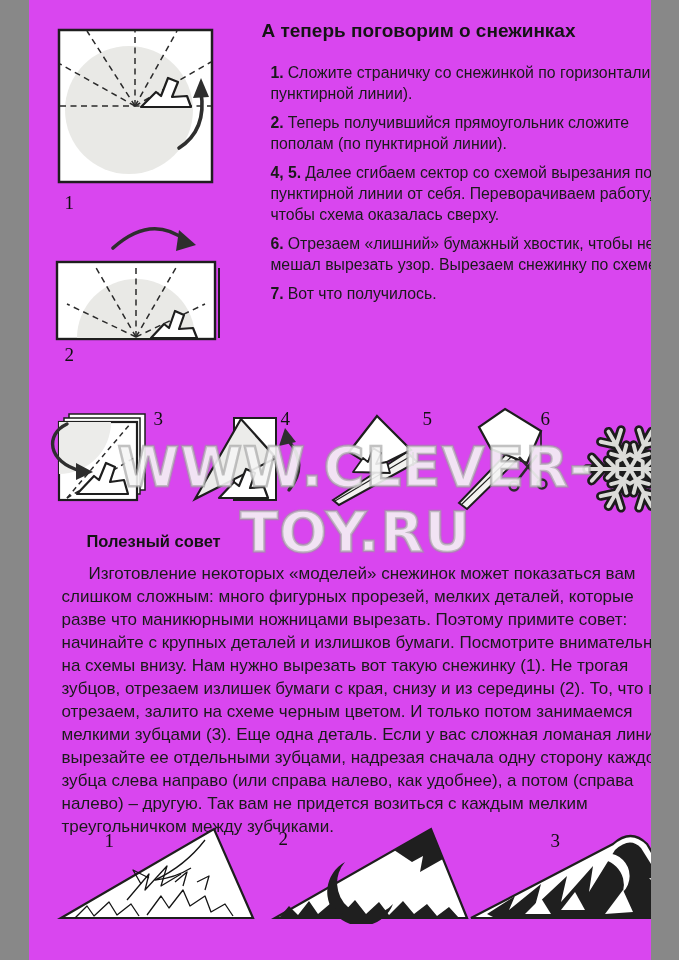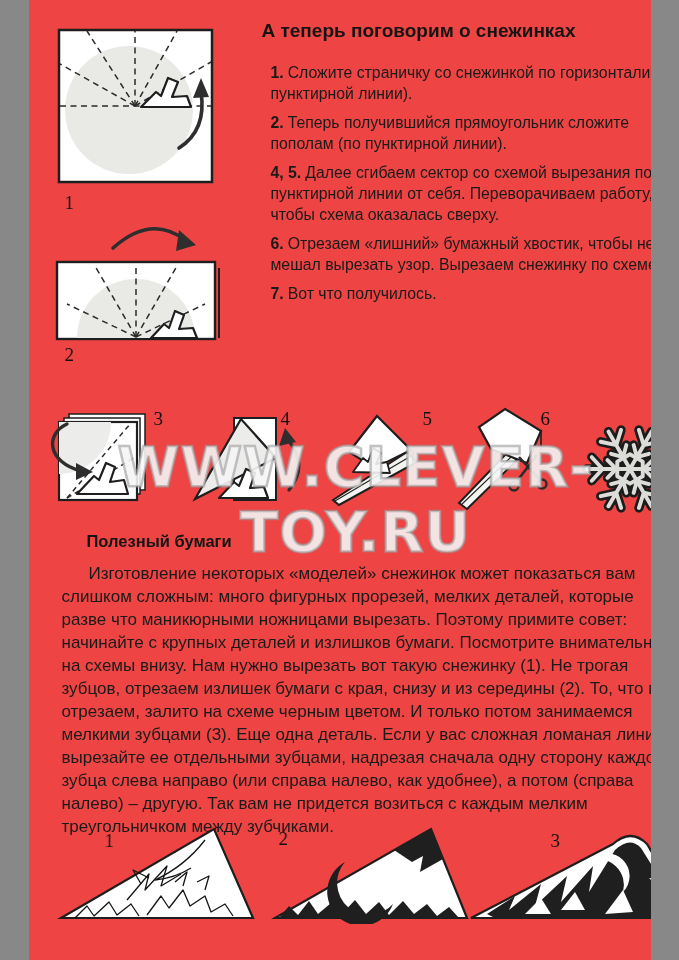--- a/index.html
+++ b/index.html
@@ -1,18 +1,18 @@
 <!DOCTYPE html>
 <html><head>
 <meta charset="utf-8">
 <style>
   html,body{margin:0;padding:0;background:#888;}
   .page{
     position:relative;width:622px;height:960px;margin:0 auto;
-    background:#ef4444;overflow:hidden;
+    background:#d946ef;overflow:hidden;
     font-family:"Liberation Sans",sans-serif;color:#1a1a1a;
   }
   .fig{position:absolute;}
   .lbl{position:absolute;font-family:"Liberation Serif",serif;font-size:19px;color:#111;}
   .title{position:absolute;left:233px;top:20px;font-size:19px;font-weight:bold;color:#141414;}
   .steps{position:absolute;left:233px;top:54px;width:432px;font-size:15.8px;line-height:20.6px;}
   .steps p{margin:9px;}
   .stepnum{font-weight:bold;margin-right:4px;}
   .tip-heading{position:absolute;left:58px;top:532px;font-size:16.5px;font-weight:bold;color:#141414;}
   .tip-body{
@@ -153,21 +153,21 @@
         <path d="M 50 54 L 94 54 M 78 54 L 89 42 M 78 54 L 89 66 M 64 54 L 73 45 M 64 54 L 73 63" transform="rotate(240 50 54)"></path>
         <path d="M 50 54 L 94 54 M 78 54 L 89 42 M 78 54 L 89 66 M 64 54 L 73 45 M 64 54 L 73 63" transform="rotate(300 50 54)"></path>
         <path d="M 63 46.5 L 50 39 L 37 46.5 L 37 61.5 L 50 69 L 63 61.5 Z"></path>
       </g>
     </g>
   </svg>
   <div class="lbl" style="left:632px;top:408px">7</div>
 
   <div class="watermark">WWW.CLEVER-TOY.RU</div>
 
-  <div class="tip-heading">Полезный бумаги</div>
+  <div class="tip-heading">Полезный совет</div>
   <div class="tip-body">Изготовление некоторых «моделей» снежинок может показаться вам слишком сложным: много фигурных прорезей, мелких деталей, которые разве что маникюрными ножницами вырезать. Поэтому примите совет: начинайте с крупных деталей и излишков бумаги. Посмотрите внимательно на схемы внизу. Нам нужно вырезать вот такую снежинку (1). Не трогая зубцов, отрезаем излишек бумаги с края, снизу и из середины (2). То, что мы отрезаем, залито на схеме черным цветом. И только потом занимаемся мелкими зубцами (3). Еще одна деталь. Если у вас сложная ломаная линия, вырезайте ее отдельными зубцами, надрезая сначала одну сторону каждого зубца слева направо (или справа налево, как удобнее), а потом (справа налево) – другую. Так вам не придется возиться с каждым мелким треугольничком между зубчиками.</div>
 
   <svg class="fig" style="left:28px;top:822px" width="200" height="102" viewBox="0 0 200 102">
     <polygon class="ln" stroke-width="2.2" points="4,96 196,96 157,7"></polygon>
     <g class="thin">
       <path d="M 18 96 L 30 84 L 37 94 L 52 80 L 60 93 L 74 82 L 82 94"></path>
       <path d="M 90 93 L 104 74 L 112 86 L 126 68 L 133 84 L 148 74 L 154 90 L 168 82 L 176 94"></path>
       <path d="M 70 78 L 92 52 L 88 68 L 110 44 L 104 64 L 124 52"></path>
       <path d="M 148 18 Q 128 44 98 58 Q 118 56 134 46"></path>
       <path d="M 84 62 L 76 48 L 92 56 M 118 60 L 130 50 L 126 64 M 140 60 L 152 54 L 148 68"></path>

